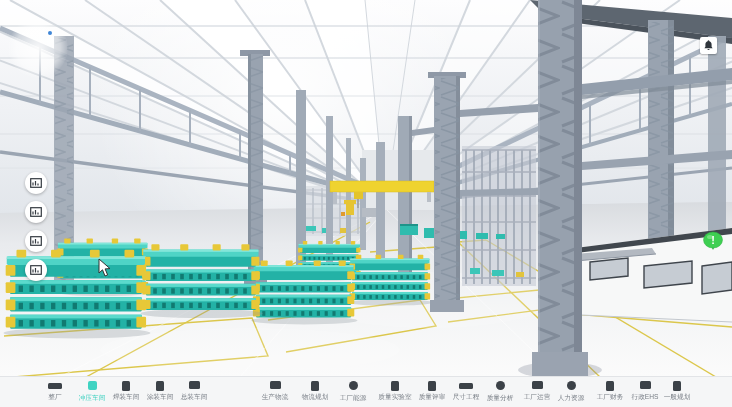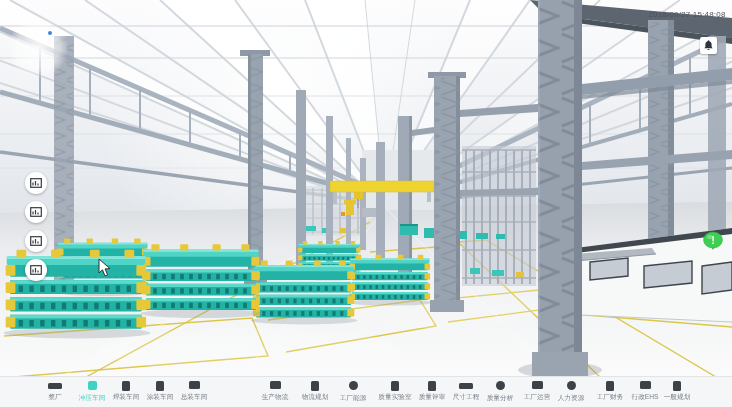--- a/index.html
+++ b/index.html
@@ -365,21 +365,20 @@
       <ellipse cx="0" cy="0" rx="9.5" ry="8" fill="#3ecf52" stroke="#2fae41" stroke-width=".5"></ellipse>
       <ellipse cx="-3" cy="-3" rx="3" ry="2" fill="#7fe488" opacity=".8"></ellipse>
       <text x="0" y="3.5" text-anchor="middle" font-size="11" font-weight="bold" fill="#ffffff" font-family="Liberation Sans, sans-serif">!</text>
     </g>
   </svg>
 
   <div class="compass">
     <span class="dot"></span>
   </div>
 
-  <div class="timestamp">2018/09/27 15:48:08</div>
 
   <div class="bell-btn">
     <svg width="9" height="11" viewBox="0 0 9 11">
       <path d="M4.5,0.3 C5,0.3 5.4,0.7 5.4,1.2 C6.8,1.6 7.6,2.8 7.6,4.4 L7.6,6.8 L8.6,8.2 L0.4,8.2 L1.4,6.8 L1.4,4.4 C1.4,2.8 2.2,1.6 3.6,1.2 C3.6,0.7 4,0.3 4.5,0.3 Z" fill="#2e343b"></path>
       <path d="M3.4,9 a1.1,1.1 0 0 0 2.2,0 Z" fill="#2e343b"></path>
     </svg>
   </div>
 
   <div class="side-btn" style="top:172px">
     <svg width="12" height="10" viewBox="0 0 12 10">

